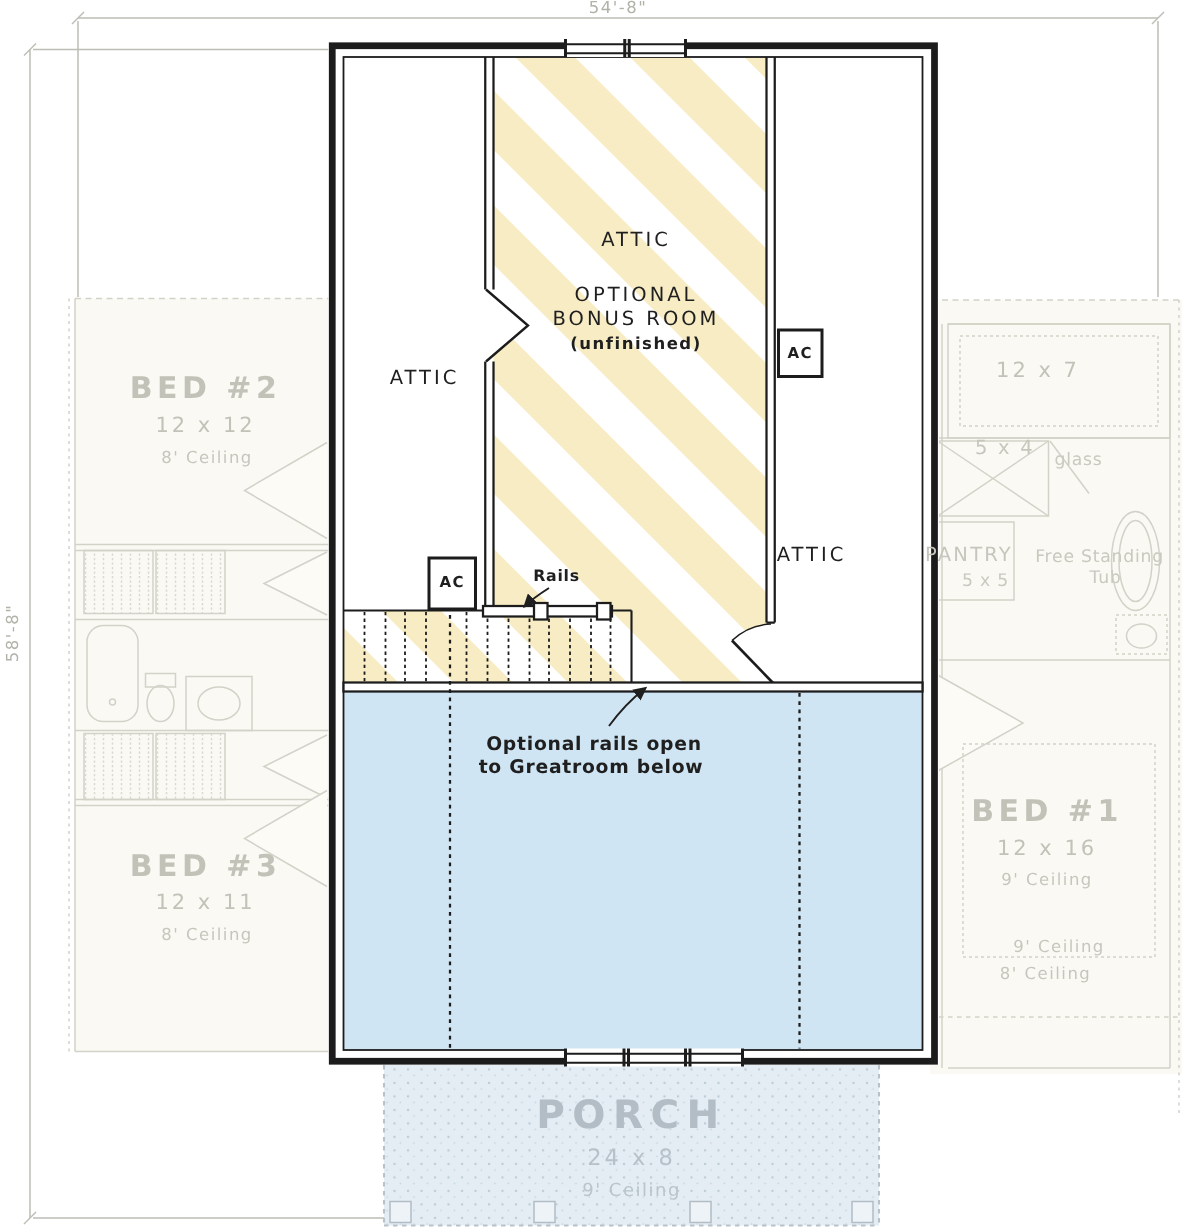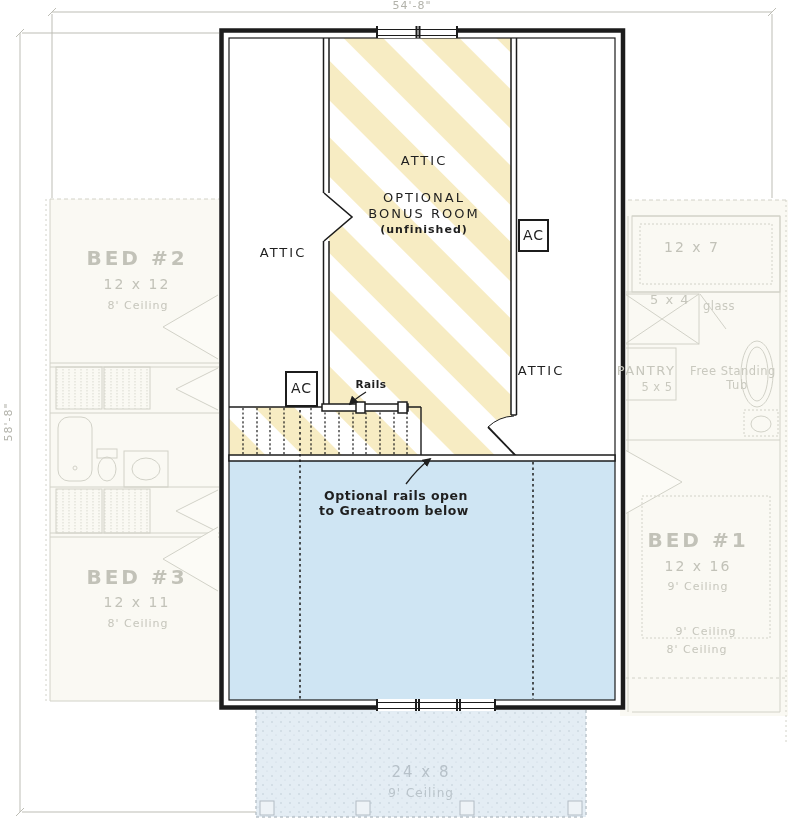--- a/index.html
+++ b/index.html
@@ -6,21 +6,21 @@
   #stage {
     position:relative; width:800px; height:821px; overflow:hidden;
     background:#ffffff; font-family:"DejaVu Sans", sans-serif;
   }
   #stage svg { position:absolute; left:0; top:0; }
   .lbl { position:absolute; transform:translate(-50%,-50%); white-space:nowrap; line-height:1.1; }
   .lbl.vert { transform:translate(-50%,-50%) rotate(-90deg); }
   
   .room-title { color:#1f1f1f; font-weight:normal; font-size:13px; letter-spacing:2px; }
   .unfinished { color:#1f1f1f; font-weight:bold; font-size:11px; letter-spacing:1px; }
-  .ac         { color:#1f1f1f; font-weight:normal; font-size:14px; letter-spacing:1px; }
+  .ac         { color:#1f1f1f; font-weight:bold; font-size:10px; letter-spacing:1px; }
   .rails      { color:#1f1f1f; font-weight:bold; font-size:10.5px; letter-spacing:.5px; }
   .note       { color:#1f1f1f; font-weight:bold; font-size:12.5px; letter-spacing:.5px; }
   
   .dim { color:#b2b2aa; font-size:11px; letter-spacing:1px; }
   
   .bed-name { color:#c2c2b8; font-size:20px; letter-spacing:3px; font-weight:bold; }
   .bed-size { color:#c2c2b8; font-size:14px; letter-spacing:2px; }
   .ceiling  { color:#c6c6bc; font-size:11px; letter-spacing:1px; }
   .faded-sm { color:#c6c6bc; font-size:13px; letter-spacing:1.5px; }
   .faded-xs { color:#c9c9bf; font-size:11.5px; letter-spacing:.5px; }
@@ -231,16 +231,17 @@
   <div class="lbl ceiling" style="left:697px; top:650px;">8' Ceiling</div>
 
   <div class="lbl bed-size" style="left:692px; top:248px;">12 x 7</div>
   <div class="lbl faded-sm" style="left:670px; top:300px;">5 x 4</div>
   <div class="lbl faded-xs" style="left:719px; top:306px;">glass</div>
   <div class="lbl faded-sm" style="left:646px; top:371px;">PANTRY</div>
   <div class="lbl faded-xs" style="left:657px; top:387px;">5 x 5</div>
   <div class="lbl faded-xs" style="left:733px; top:371px;">Free Standing</div>
   <div class="lbl faded-xs" style="left:737px; top:385px;">Tub</div>
 
+  <div class="lbl porch-name" style="left:421px; top:744px;">PORCH</div>
   <div class="lbl porch-size" style="left:421px; top:772px;">24 x 8</div>
   <div class="lbl porch-ceiling" style="left:421px; top:794px;">9' Ceiling</div>
 
 </div>
 
 </body></html>

